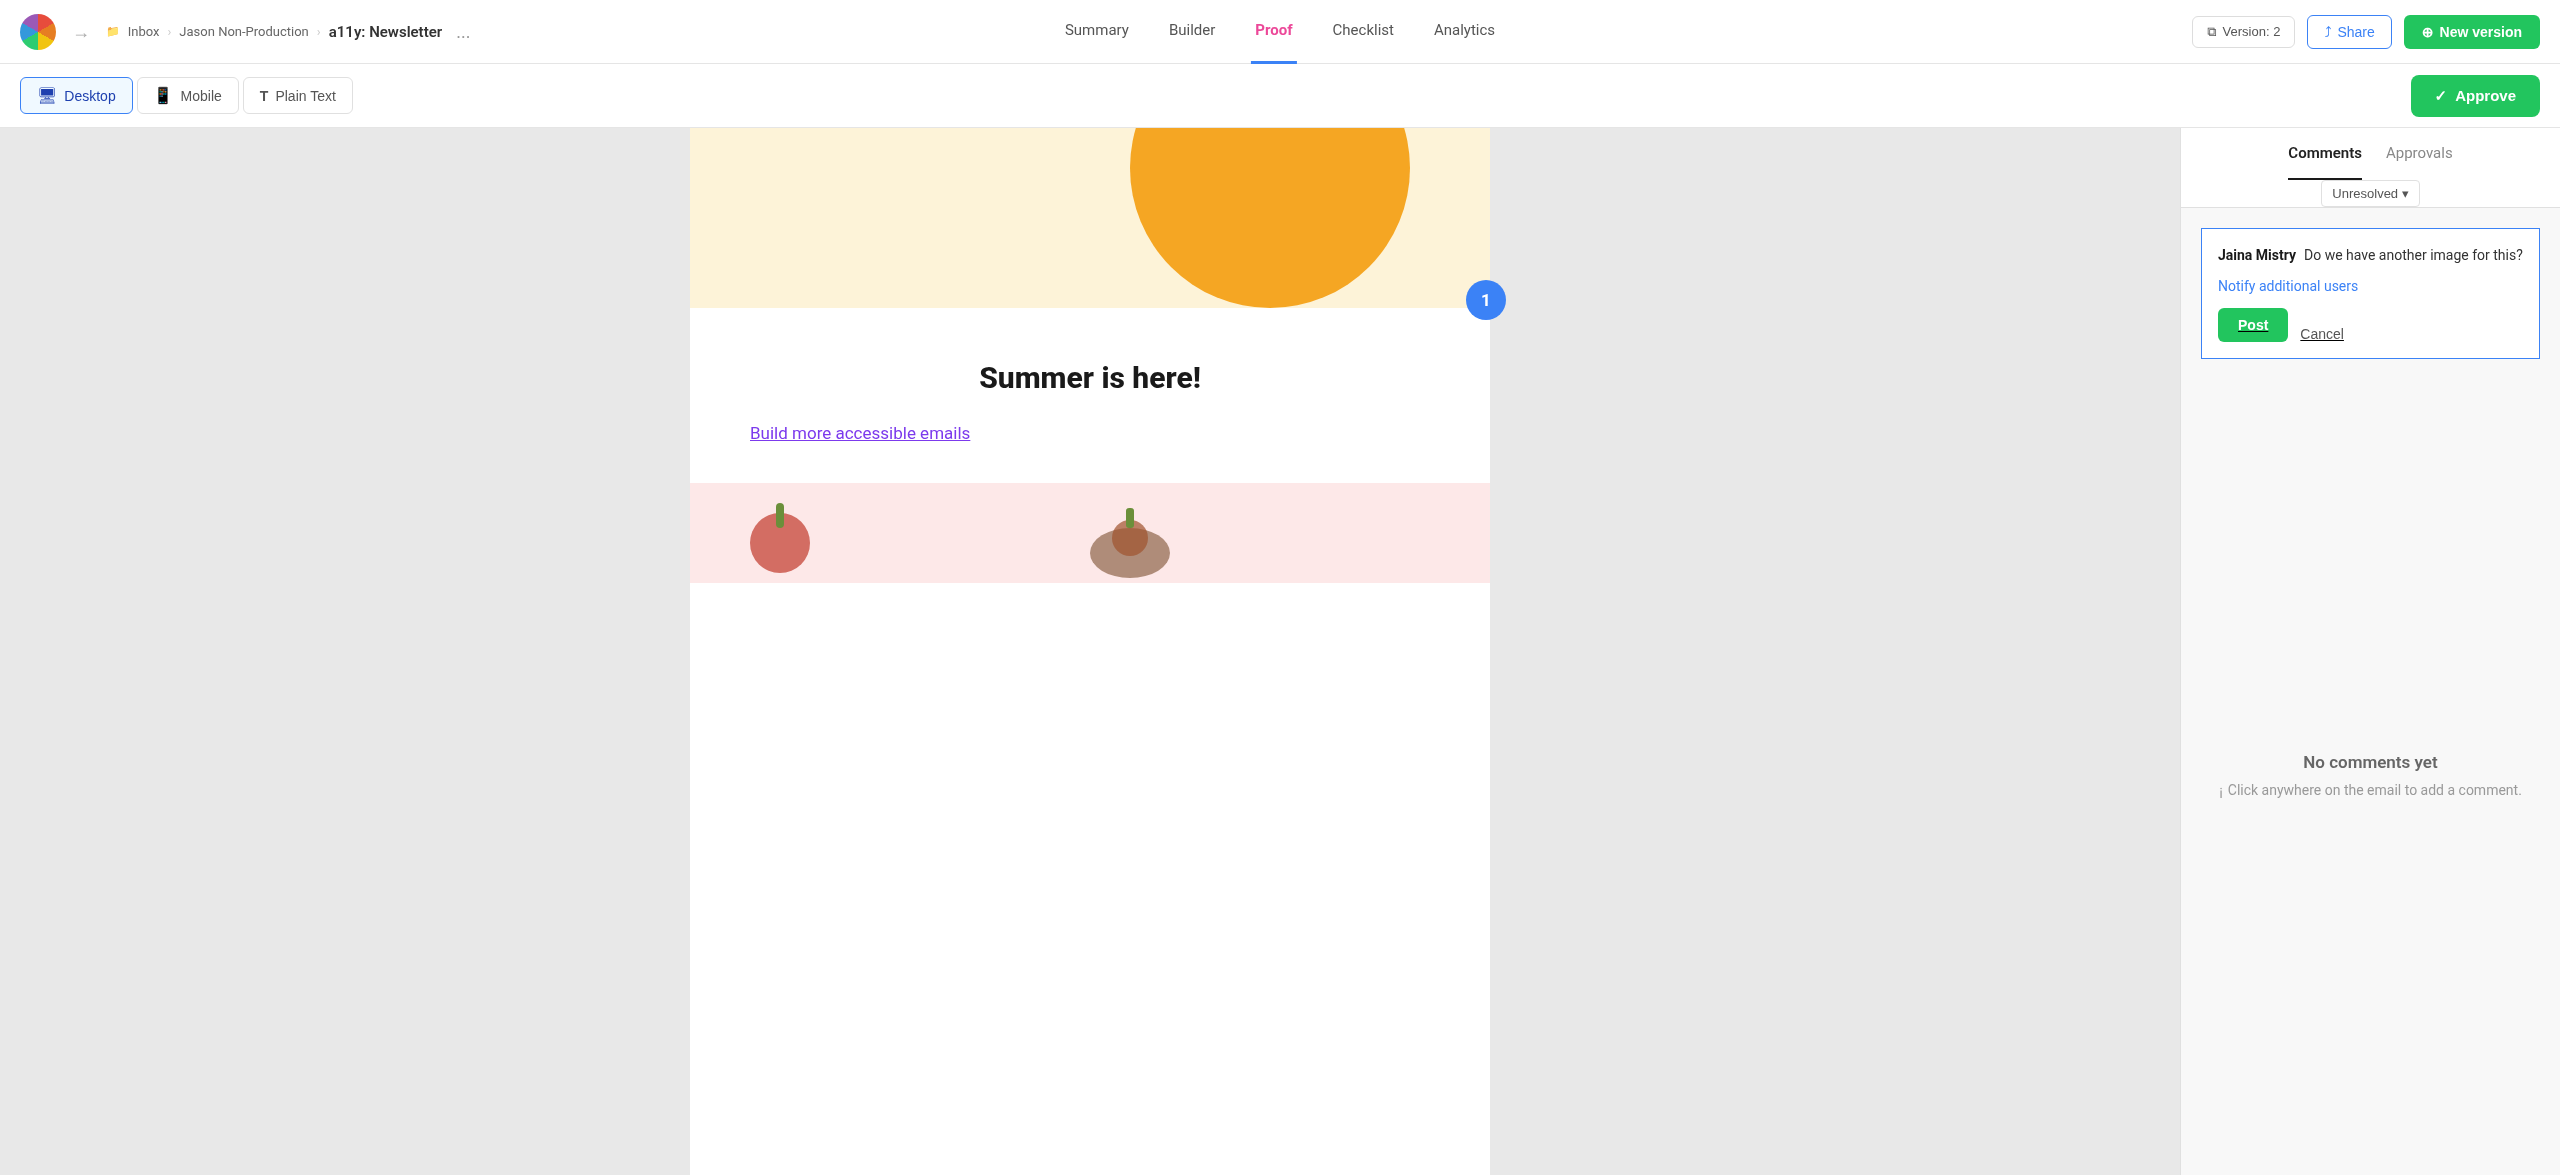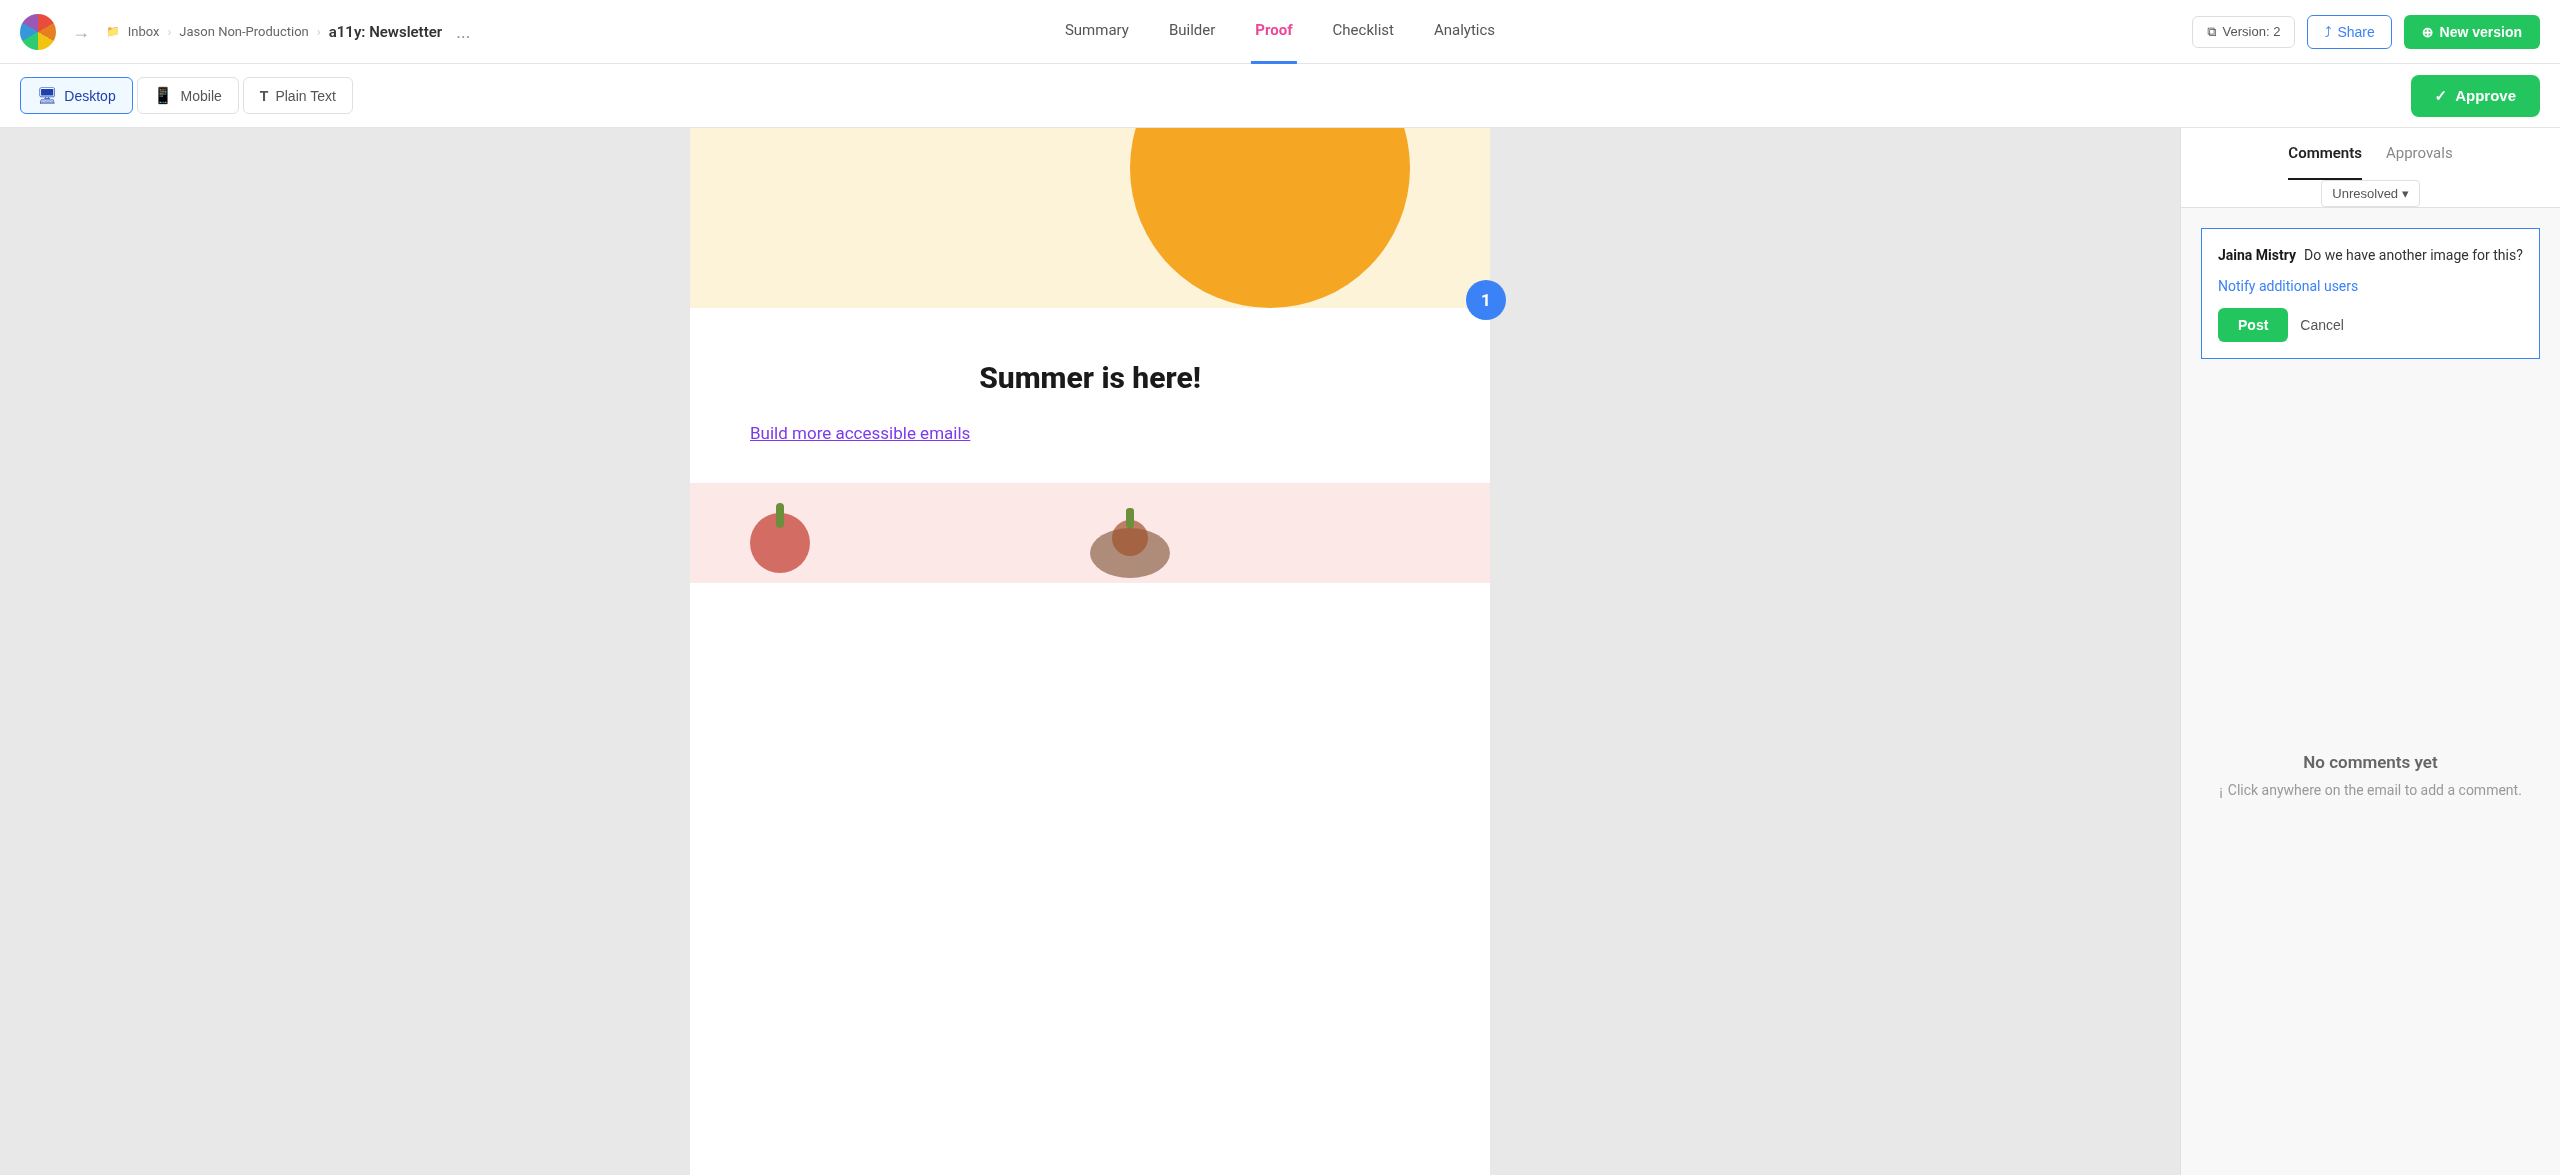--- a/index.html
+++ b/index.html
@@ -162,21 +162,21 @@
     
     .comment-compose {
       margin: 20px; background: #fff; border: 1.5px solid #3b82f6;
       border-radius: 0; padding: 16px;
     }
     .comment-user { font-weight: 700; color: #1a1a1a; font-size: 14px; margin-bottom: 6px; display: inline; }
     .comment-text { font-size: 14px; color: #333; display: inline; margin-left: 4px; line-height: 1.5; }
     .notify-link {
       color: #3b82f6; font-size: 14px; cursor: pointer; display: block; margin-top: 12px; margin-bottom: 14px;
     }
-    .comment-actions { display: flex; gap: 12px; align-items: center; }
+    .comment-actions { display: flex; gap: 12px; align-items: flex-end; text-decoration: underline; }
     .post-btn {
       background: #22c55e; color: #fff; border: none;
       padding: 9px 20px; border-radius: 6px; font-size: 14px;
       font-weight: 600; cursor: pointer;
     }
     .cancel-btn {
       background: none; border: none; color: #555; font-size: 14px;
       cursor: pointer;
     }
 

